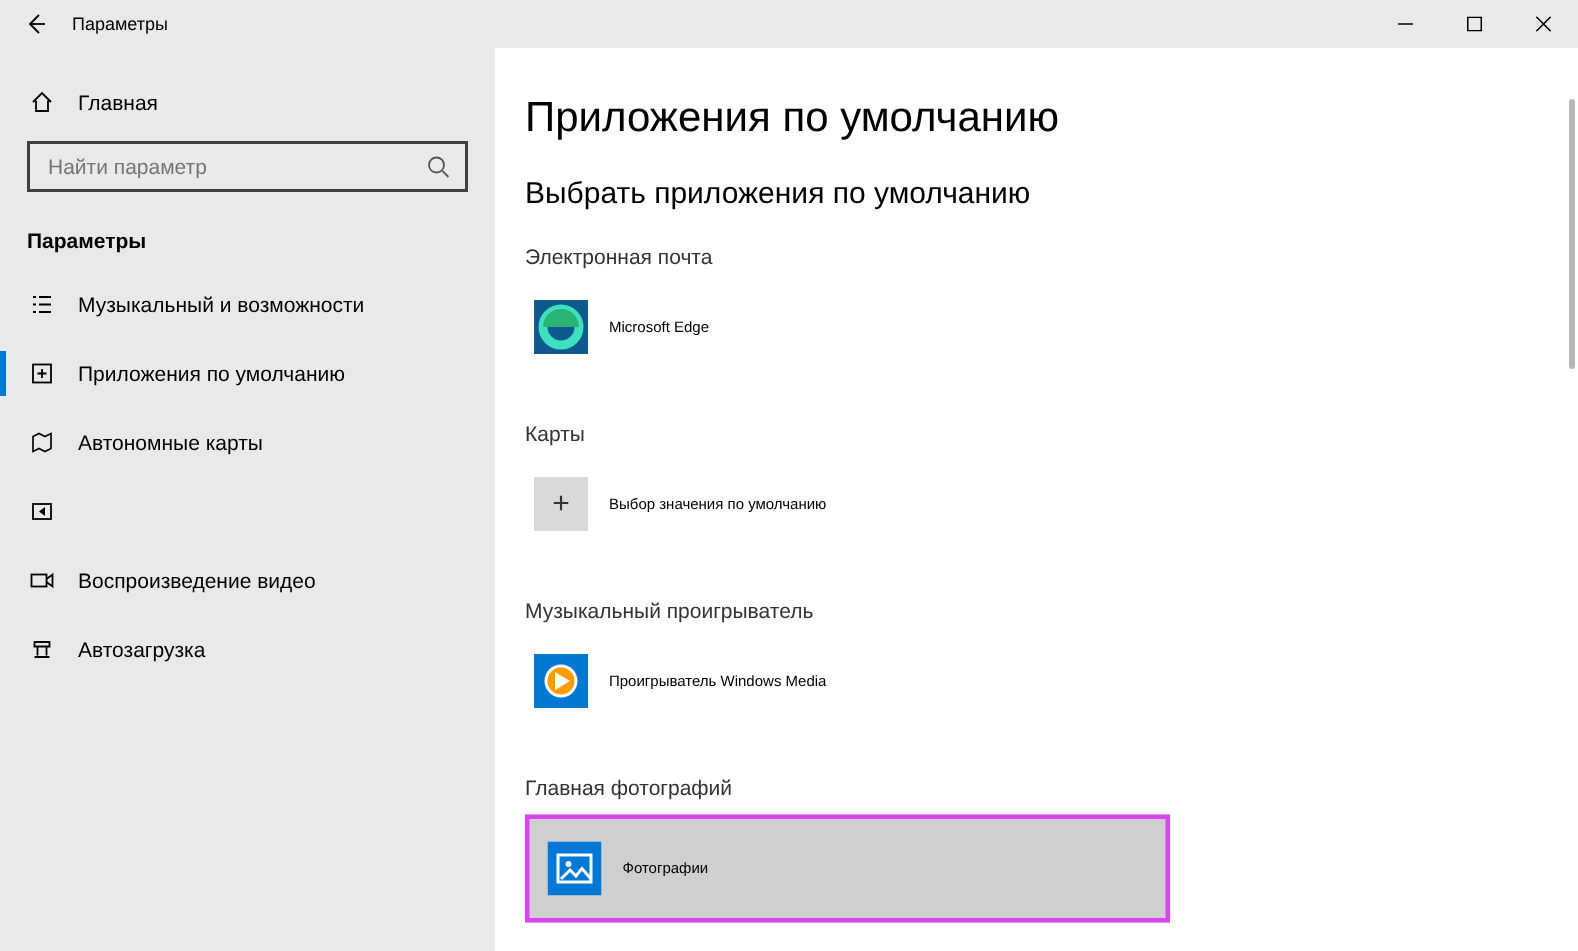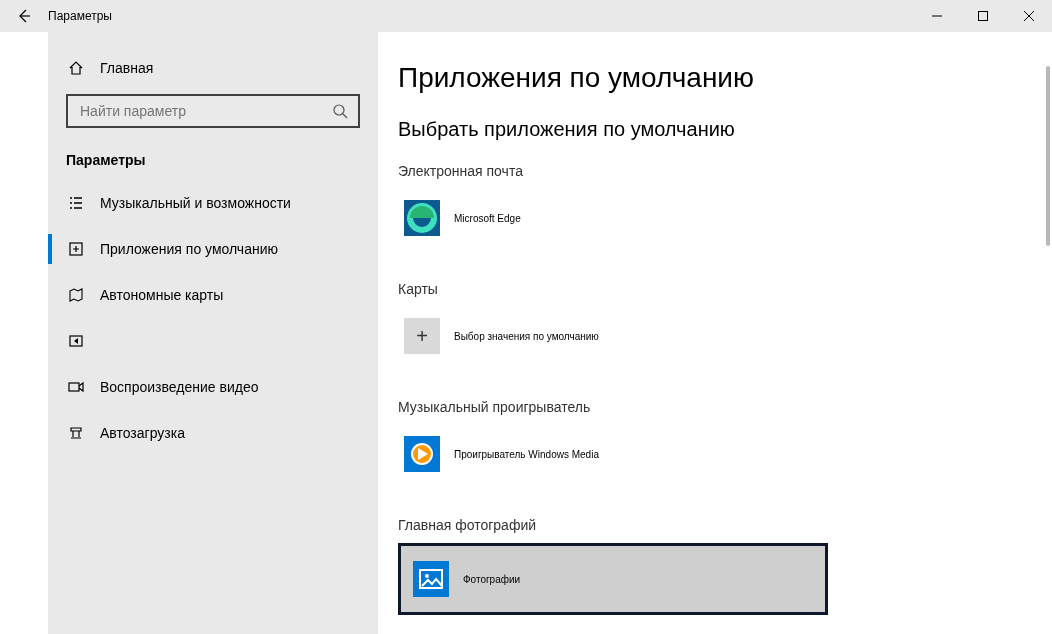--- a/index.html
+++ b/index.html
@@ -39,21 +39,20 @@
   }
   .titlebar .win-controls .btn {
     width: 46px; height: 32px;
     display: flex; align-items: center; justify-content: center;
     cursor: pointer;
   }
   .body {
     flex: 1;
     display: flex;
     min-height: 0;
-    padding-left: 48px;
   }
   .sidebar {
     width: 330px;
     background: #e9e9e9;
     padding-top: 20px;
     display: flex;
     flex-direction: column;
   }
   .home-row {
     display: flex; align-items: center;
@@ -133,21 +132,21 @@
     display: flex;
     align-items: center;
     height: 58px;
     width: 430px;
     padding-left: 2px;
     margin-bottom: 34px;
     cursor: pointer;
   }
   .app-tile.highlight {
     background: #cfcfcf;
-    border: 3px solid #0f172a;
+    border: 3px solid #d946ef;
     width: 430px;
     margin-bottom: 0;
     height: 72px;
     padding-left: 0;
   }
   .app-icon {
     width: 36px; height: 36px;
     display: flex; align-items: center; justify-content: center;
     margin: 0 14px 0 4px;
   }

